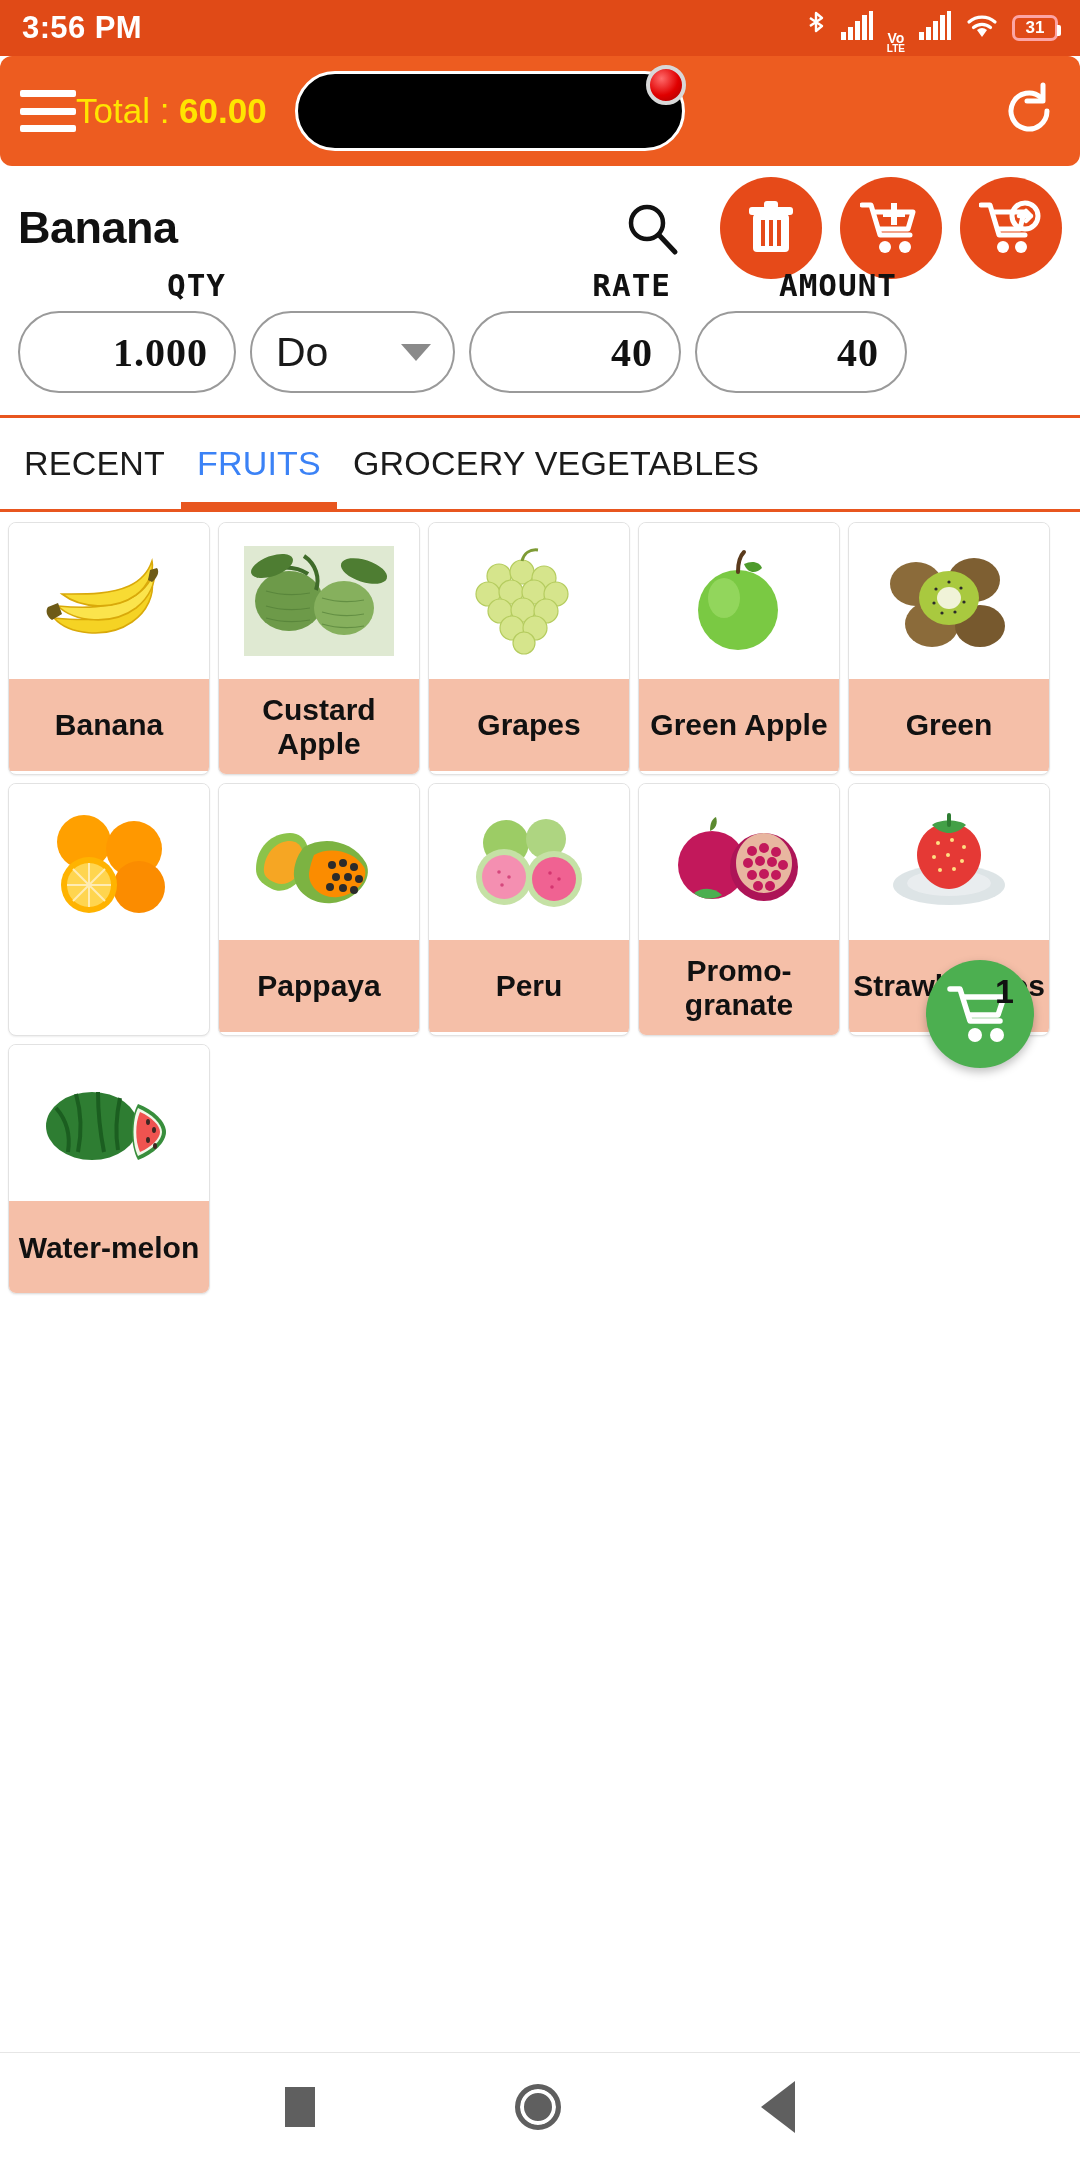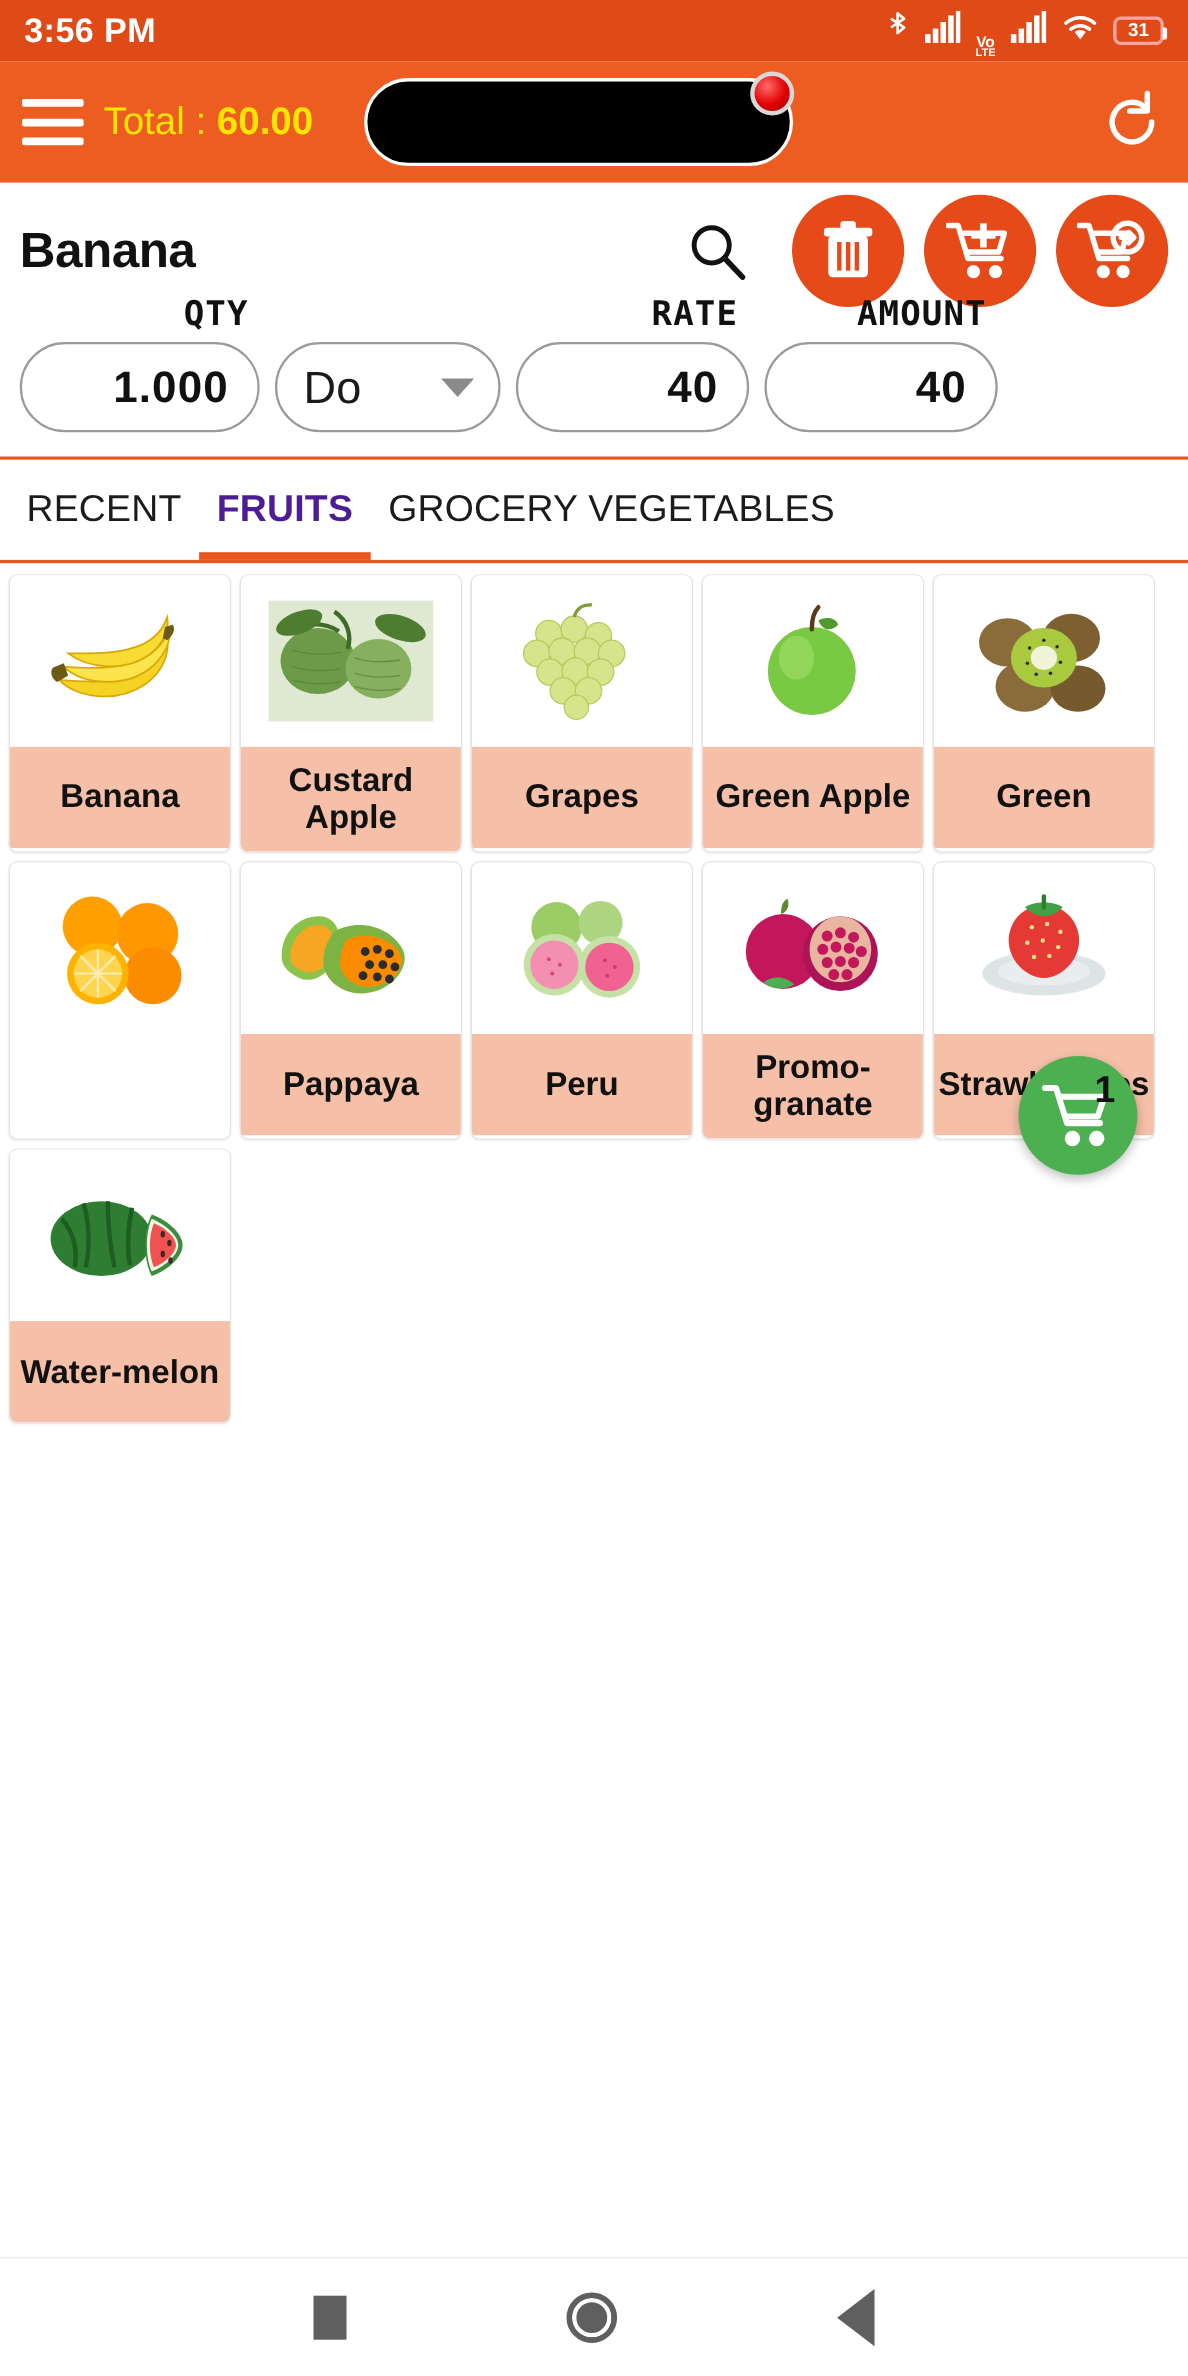--- a/index.html
+++ b/index.html
@@ -31,22 +31,23 @@
   .batt span{ font-size:17px; font-weight:700; line-height:1; }
   .volte{ display:flex; flex-direction:column; align-items:center; line-height:.88; }
   .volte b{ font-size:14px; font-weight:700;margin-top:30px;}
   .volte i{ font-size:10px; font-weight:700; font-style:normal;}
 
   
   .appbar{
     height:110px; width:100%;
     background:#ed5c20;
     display:flex; align-items:center;
-    padding:0 20px; gap:18px;
+    padding:0 20px; 
     position:relative;
+    border-radius:12px;
   }
   .hamburger{ width:56px; height:42px; display:flex; flex-direction:column;
     justify-content:space-between; cursor:pointer; flex:0 0 auto; }
   .hamburger span{ display:block; height:7px; background:#fff; border-radius:2px; }
   .total-label{
     font-size:35px; color:#ffe500; font-weight:400; white-space:nowrap;
   }
   .total-label b{ font-weight:700; }
   .search-pill{
     width:390px; height:80px; background:#000000;
@@ -93,21 +94,21 @@
   .field-label{
     position:absolute; top:-44px; right:10px;
     font-family:"DejaVu Sans Mono", monospace;
     font-size:31px; font-weight:700; letter-spacing:1px; color:#111;
   }
   .field-box{
     height:82px; border:2px solid #9a9a9a; border-radius:41px;
     display:flex; align-items:center; background:#fff;
   }
   .field-val{
-    font-family:Liberation Sans, sans-serif;
+    font-family:Liberation Serif, serif;
     font-size:40px; font-weight:700; color:#111;
     width:100%; text-align:right; padding-right:26px; letter-spacing:1px;
   }
   .f-qty{ width:218px; }
   .f-unit{ width:205px;margin-top:15px; }
   .f-rate{ width:212px; }
   .f-amt{ width:212px; }
   .f-unit .field-box{ justify-content:space-between; padding:0 22px 0 24px; }
   .unit-text{ font-size:41px; color:#1a1a1a; font-weight:400; }
   .caret{ width:0;height:0;border-left:15px solid transparent;border-right:15px solid transparent;
@@ -118,21 +119,21 @@
     height:94px; display:flex; align-items:center;
     padding:0 18px; position:relative; background:#fff;
     border-bottom:3px solid #e8561f;
   }
   .tab{
     font-size:34px; color:#1b1b1b; letter-spacing:.2px;
     padding:0 16px; height:100%; display:flex; align-items:center; position:relative;
     white-space:nowrap;
   }
   .tab:first-child{ padding-left:6px; }
-  .tab.active{ color:#4c1d95; font-weight:700; }
+  .tab.active{ color:#3b82f6; font-weight:400; }
   .tab.active:after{
     content:""; position:absolute; left:0; right:0; bottom:0; height:7px; background:#e8561f;
   }
 
   
   .fab{
     position:absolute; right:46px; top:960px;
     width:108px; height:108px; border-radius:50%;
     background:#4caf50; display:flex; align-items:center; justify-content:center;
     z-index:40; box-shadow:0 4px 10px rgba(0,0,0,.25);

